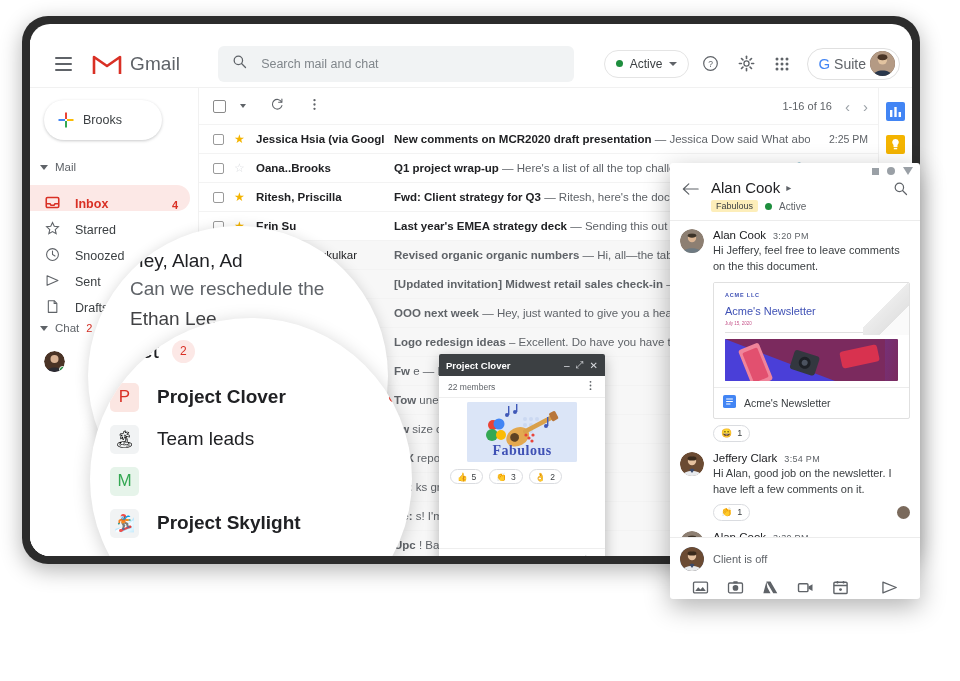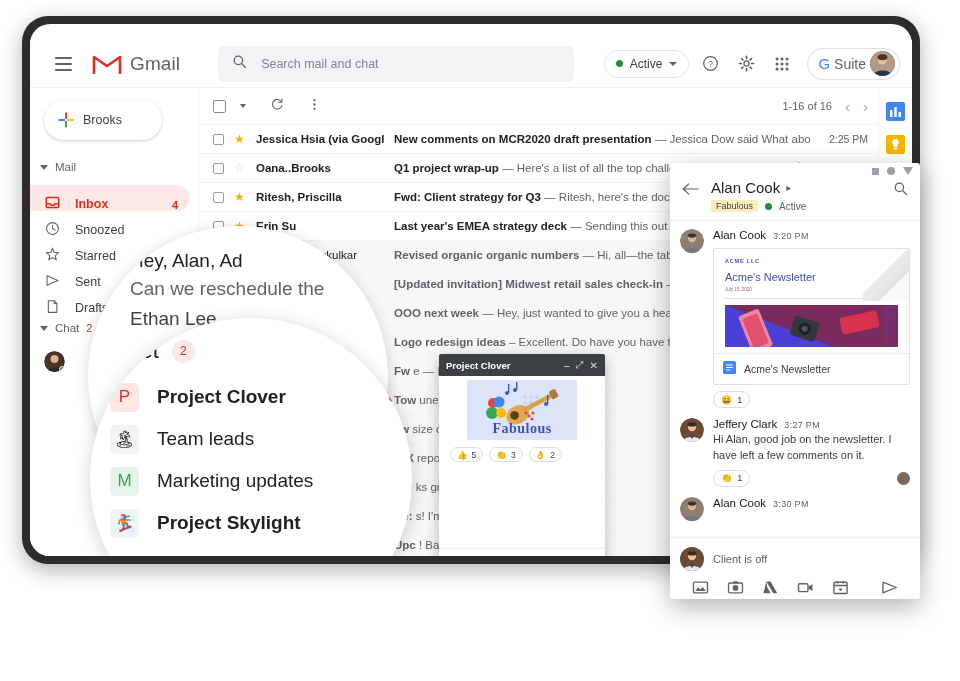--- a/index.html
+++ b/index.html
@@ -396,34 +396,34 @@
                   <path d="M1.5 10.5 H6 l1.2 1.8h3.6L12 10.5h4.5" fill="none" stroke="#d93025" stroke-width="1.9"></path>
                 </svg>
             </span>
             <span>Inbox</span>
             <span class="ni-num">4</span>
           </div>
 
           <div class="nav-item">
             <span class="ni-ic">
               <svg width="15" height="15" viewBox="0 0 18 18">
+                  <path d="M9 1.8l2.1 4.6 5 .5-3.8 3.4 1.1 4.9L9 12.7 4.6 15.2l1.1-4.9L1.9 6.9l5-.5z" fill="none" stroke="#5f6368" stroke-width="1.3"></path>
+                </svg>
+            </span>
+            <span>Starred</span>
+          </div>
+
+          <div class="nav-item">
+            <span class="ni-ic">
+              <svg width="15" height="15" viewBox="0 0 18 18">
                   <circle cx="9" cy="9" r="7.1" fill="none" stroke="#5f6368" stroke-width="1.3"></circle>
                   <path d="M9 4.8V9l3 1.8" fill="none" stroke="#5f6368" stroke-width="1.3" stroke-linecap="round"></path>
                 </svg>
             </span>
             <span>Snoozed</span>
-          </div>
-
-          <div class="nav-item">
-            <span class="ni-ic">
-              <svg width="15" height="15" viewBox="0 0 18 18">
-                  <path d="M9 1.8l2.1 4.6 5 .5-3.8 3.4 1.1 4.9L9 12.7 4.6 15.2l1.1-4.9L1.9 6.9l5-.5z" fill="none" stroke="#5f6368" stroke-width="1.3"></path>
-                </svg>
-            </span>
-            <span>Starred</span>
           </div>
 
           <div class="nav-item">
             <span class="ni-ic">
               <svg width="15" height="15" viewBox="0 0 18 18">
                   <path d="M2.5 3.2 L15.5 9 L2.5 14.8 Z" fill="none" stroke="#5f6368" stroke-width="1.3" stroke-linejoin="round"></path>
                 </svg>
             </span>
             <span>Sent</span>
           </div>
@@ -643,20 +643,32 @@
           </span>
         </div>
       </div>
 
       <div class="clover">
         <div class="clover-bar">
           <span class="ttl">Project Clover</span>
           <span class="ctl">–</span>
           <span class="ctl">⤢</span>
           <span class="ctl">✕</span>
+        </div>
+        <div class="clover-sub">
+          <span>22 members</span>
+          <span class="kebab">
+            <svg width="11" height="11" viewBox="0 0 14 14">
+                <g fill="#5f6368">
+                  <circle cx="7" cy="2.3" r="1.15"></circle>
+                  <circle cx="7" cy="7" r="1.15"></circle>
+                  <circle cx="7" cy="11.7" r="1.15"></circle>
+                </g>
+              </svg>
+          </span>
         </div>
         <div class="clover-body">
           <div class="gifcard">
             <svg width="110" height="60" viewBox="0 0 110 60">
               <rect width="110" height="60" fill="#dbe5f7"></rect>
               <g opacity=".45" fill="#b9c9ea">
                 <circle cx="58" cy="17" r="2"></circle>
                   <circle cx="64" cy="17" r="2"></circle>
                   <circle cx="70" cy="17" r="2"></circle>
                 <circle cx="58" cy="23" r="2"></circle>
@@ -743,21 +755,20 @@
           <span class="room-dot"></span>
         </div>
 
         <div class="room-item" style="top:104px">
           <span class="room-ic" style="background:#f1f3f4;">🏝</span>
           <span class="room-name">Team leads</span>
         </div>
 
         <div class="room-item" style="top:146px">
           <span class="room-ic" style="background:#e6f4ea;color:#34a853;">M</span>
-          <span class="room-name">Marketing updates</span>
         </div>
 
         <div class="room-item" style="top:188px">
           <span class="room-ic" style="background:#f1f3f4;">🏂</span>
           <span class="room-name bold">Project Skylight</span>
         </div>
       </div>
 
     </div>
   </div>
@@ -803,20 +814,21 @@
               <circle cx="12" cy="9" r="4.2" fill="#dcb593"></circle>
               <path d="M2 24C3.4 17.6 20.6 17.6 22 24Z" fill="#6e7a82"></path>
               <ellipse cx="12" cy="6.6" rx="4.3" ry="2.1" fill="#3c3328"></ellipse>
             </svg>
         </span>
         <div class="amsg-col">
           <div class="amsg-hdr">
             <span class="amsg-name">Alan Cook</span>
             <span class="amsg-time">3:20 PM</span>
           </div>
+          <div class="amsg-text">Hi Jeffery, feel free to leave comments on the this document.</div>
 
           <div class="doccard">
             <div class="doc-prev">
               <div class="doc-fold"></div>
               <div class="doc-brand">ACME LLC</div>
               <div class="doc-title">Acme's Newsletter</div>
               <div class="doc-date">July 15, 2020</div>
               <div class="doc-rule"></div>
               <div class="doc-img">
                 <svg width="160" height="42" viewBox="0 0 160 42" preserveAspectRatio="none">
@@ -867,21 +879,21 @@
               <circle cx="12" cy="12" r="12" fill="#6b4b33"></circle>
               <circle cx="12" cy="9" r="4.2" fill="#e6c2a0"></circle>
               <path d="M2 24C3.4 17.2 20.6 17.2 22 24Z" fill="#e8eaed"></path>
               <path d="M9.4 17.6 12 21 14.6 17.6 12 16.6Z" fill="#3b4a6b"></path>
               <ellipse cx="12" cy="6.4" rx="4.4" ry="2.2" fill="#3a2a1c"></ellipse>
             </svg>
         </span>
         <div class="amsg-col">
           <div class="amsg-hdr">
             <span class="amsg-name">Jeffery Clark</span>
-            <span class="amsg-time">3:27 PM</span>
+            <span class="amsg-time">3:54 PM</span>
           </div>
           <div class="amsg-text">Hi Alan, good job on the newsletter. I have left a few comments on it.</div>
           <div class="pillrow">
             <span class="pill">
               <span>👏</span>
               <span>1</span>
             </span>
             <span class="pill-right-av"></span>
           </div>
         </div>

